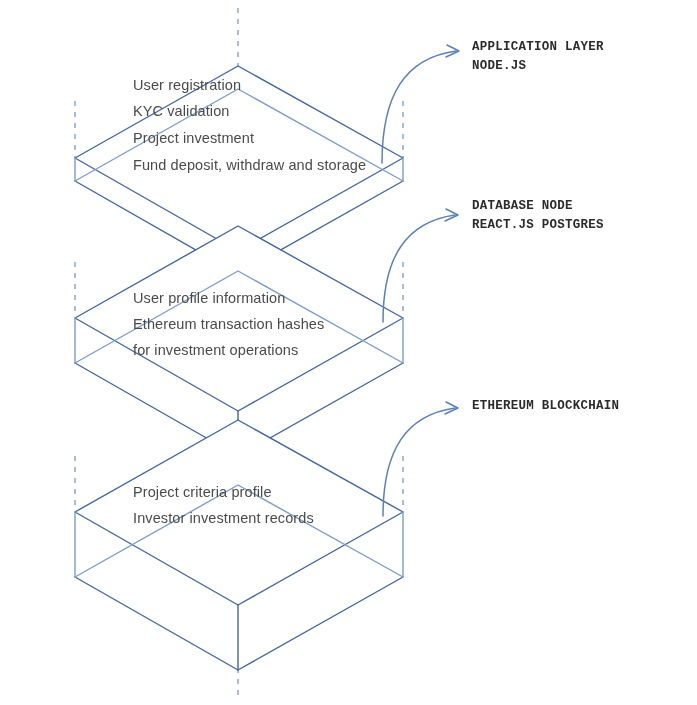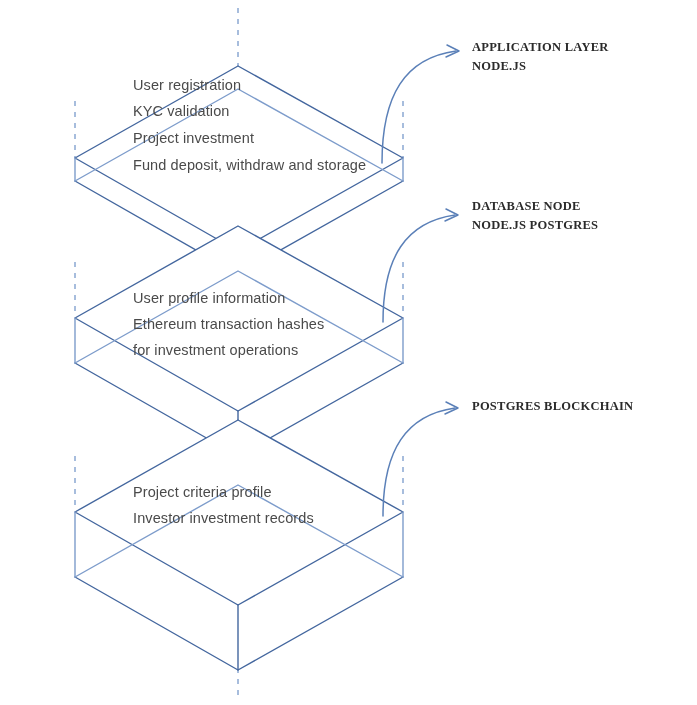--- a/index.html
+++ b/index.html
@@ -62,21 +62,21 @@
     stroke-linejoin: round;
   }
   .slab-text {
     font-family: "Liberation Sans", sans-serif;
     font-size: 14.5px;
     fill: #4a4a4a;
     letter-spacing: 0.1px;
   }
   .side-label {
     position: absolute;
-    font-family: Liberation Serif, serif;
+    font-family: Liberation Mono, monospace;
     font-size: 12.5px;
     font-weight: bold;
     color: #2b2b2b;
     letter-spacing: 0.25px;
     line-height: 19px;
     white-space: nowrap;
   }
   #label-application { left: 472px; top: 38px; }
   #label-database    { left: 472px; top: 197px; }
   #label-ethereum    { left: 472px; top: 397px; }
@@ -182,20 +182,20 @@
 
   </svg>
 
   <div class="side-label" id="label-application">
     <div>APPLICATION LAYER</div>
     <div>NODE.JS</div>
   </div>
 
   <div class="side-label" id="label-database">
     <div>DATABASE NODE</div>
-    <div>NODE.JS POSTGRES</div>
+    <div>REACT.JS POSTGRES</div>
   </div>
 
   <div class="side-label" id="label-ethereum">
-    <div>POSTGRES BLOCKCHAIN</div>
+    <div>ETHEREUM BLOCKCHAIN</div>
   </div>
 
 </div>
 
 </body></html>

